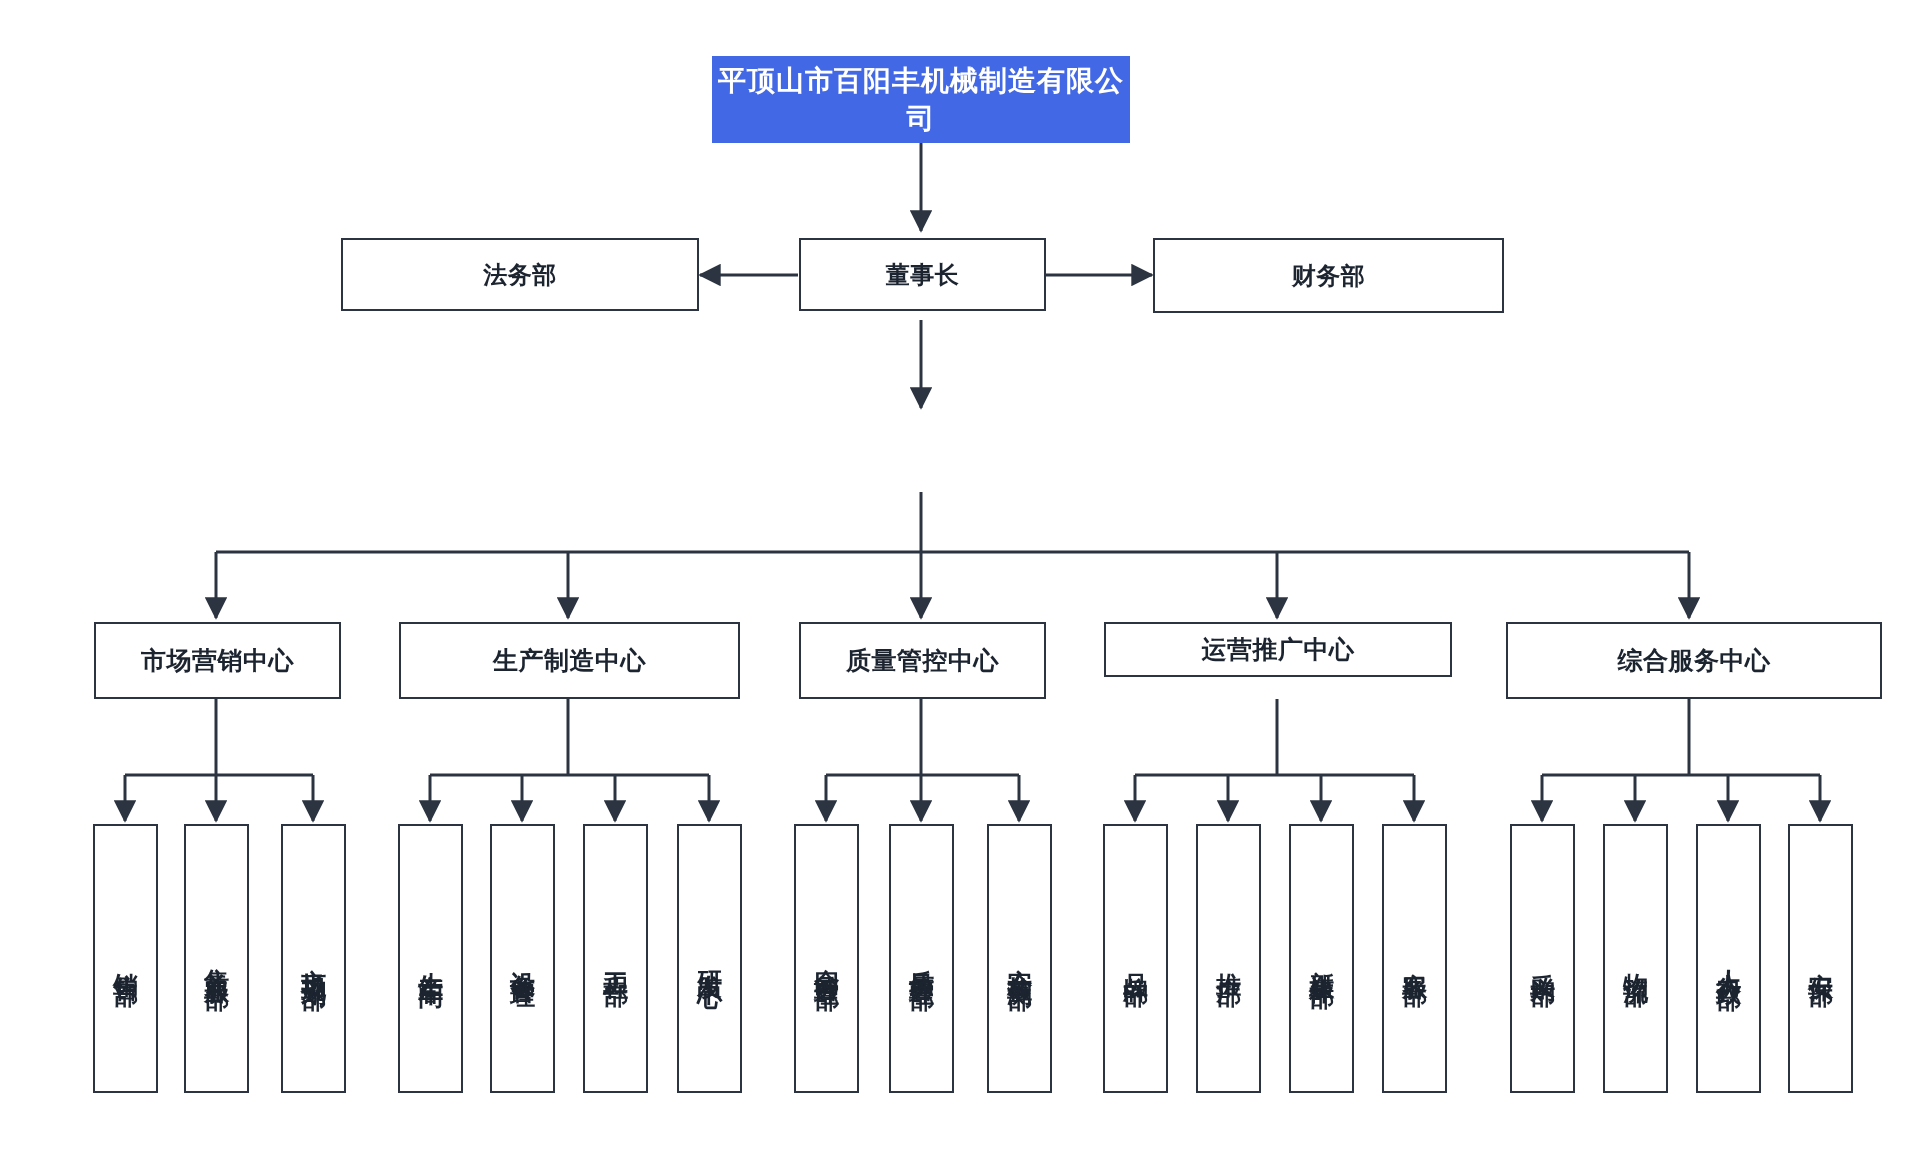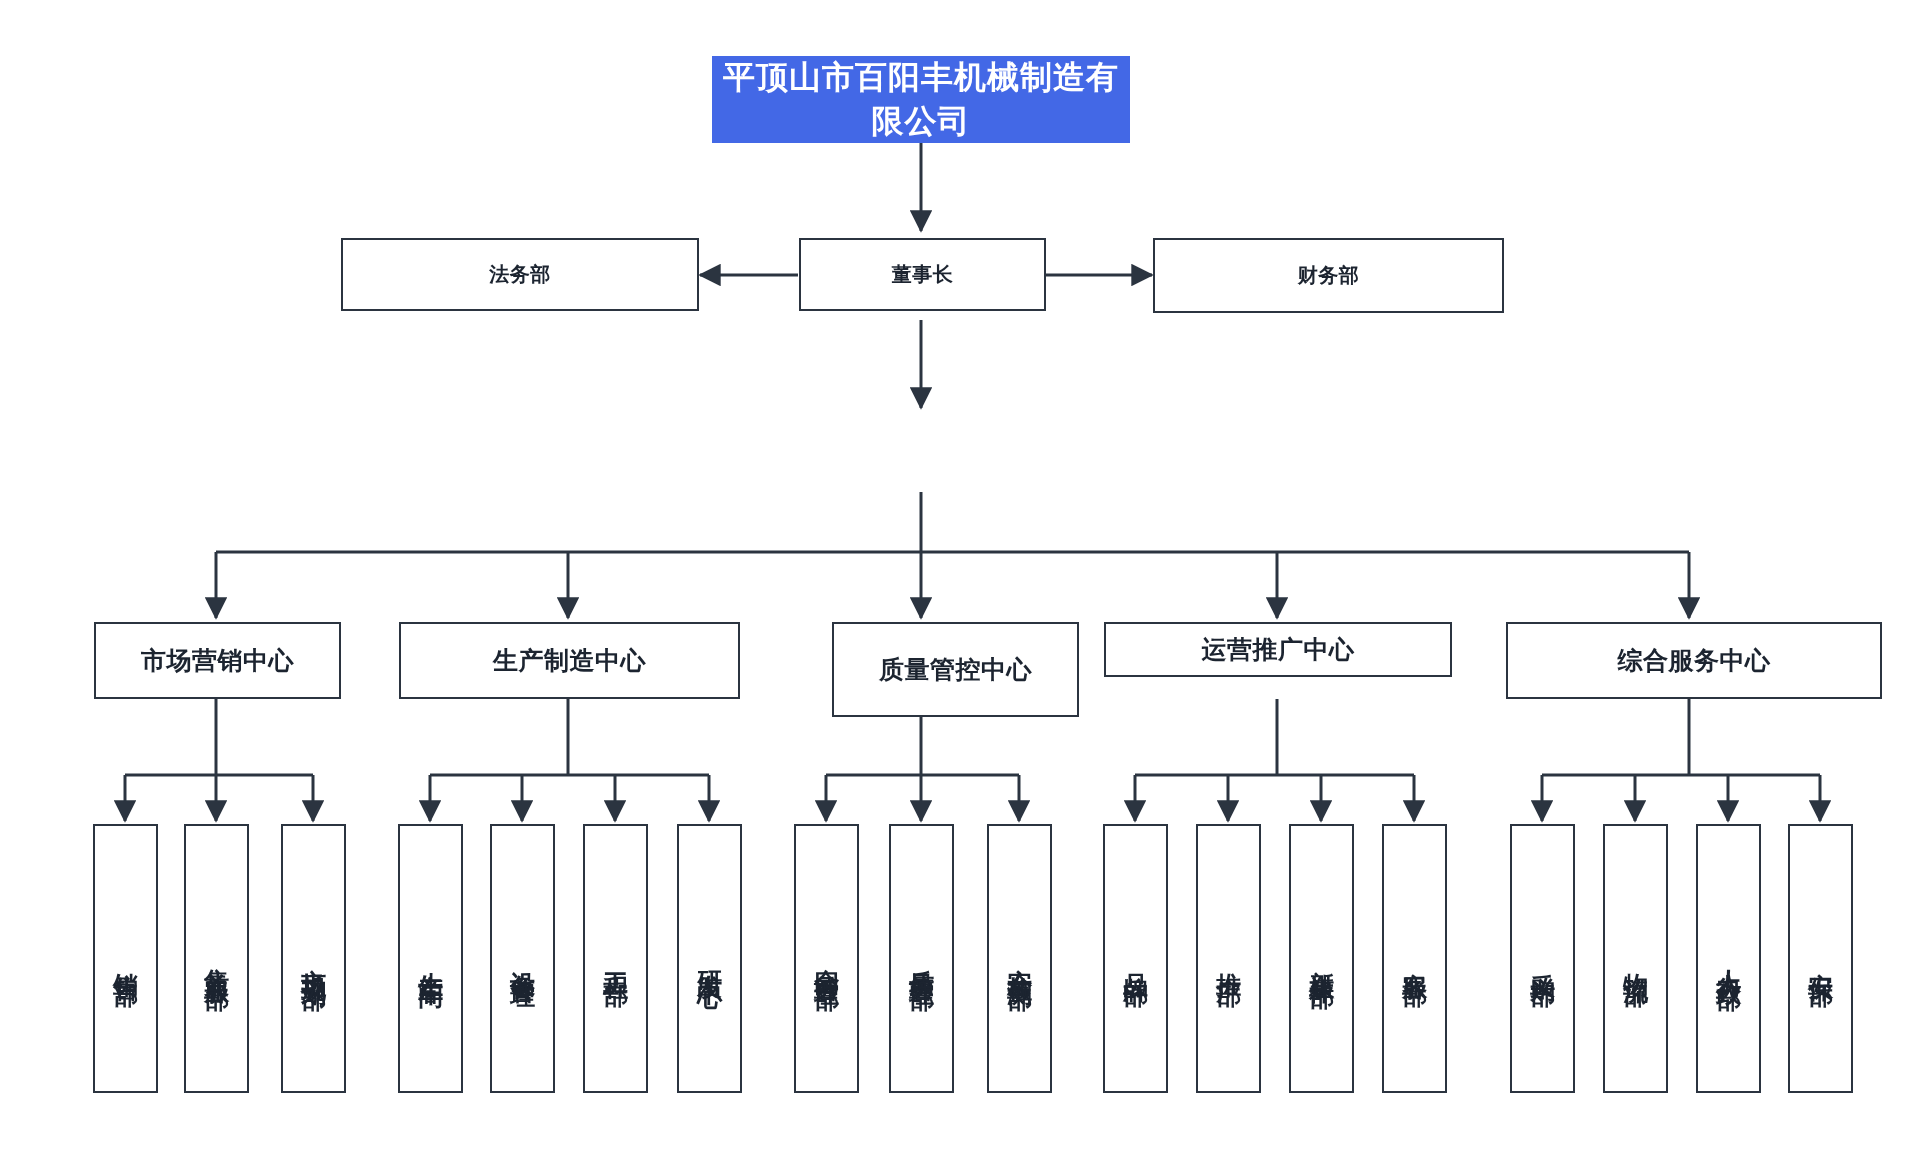--- a/index.html
+++ b/index.html
@@ -35,25 +35,25 @@
     justify-content: center;
     text-align: center;
     color: #1c2430;
     font-weight: bold;
     letter-spacing: 0.5px;
   }
   .node.root {
     background: #4368e6;
     border: none;
     color: #ffffff;
-    font-size: 32px;
+    font-size: 28px;
     letter-spacing: 1px;
   }
   .node.exec {
-    font-size: 20px;
+    font-size: 24px;
   }
   .node.center {
     font-size: 25px;
   }
   .node.leaf {
     font-size: 25px;
     line-height: 1.18;
     padding: 8px 0;
   }
   .node.leaf .vtext {
@@ -145,21 +145,21 @@
     <span>财务部</span>
   </div>
 
 
   <div class="node center" style="left:94px; top:622px; width:247px; height:77px;">
     <span>市场营销中心</span>
   </div>
   <div class="node center" style="left:399px; top:622px; width:341px; height:77px;">
     <span>生产制造中心</span>
   </div>
-  <div class="node center" style="left:799px; top:622px; width:247px; height:95px;margin-left:33px;">
+  <div class="node center" style="left:799px; top:622px; width:247px; height:77px;">
     <span>质量管控中心</span>
   </div>
   <div class="node center" style="left:1104px; top:622px; width:348px; height:55px;">
     <span>运营推广中心</span>
   </div>
   <div class="node center" style="left:1506px; top:622px; width:376px; height:77px;align-items:center;">
     <span>综合服务中心</span>
   </div>
 
   <div class="node leaf" style="left:93px; top:824px; width:65px; height:269px;">

